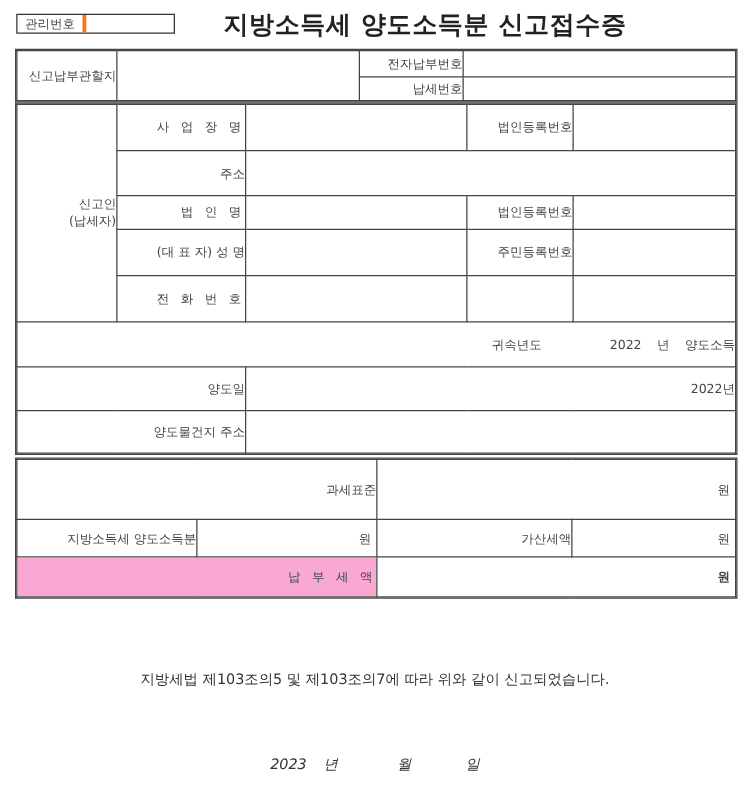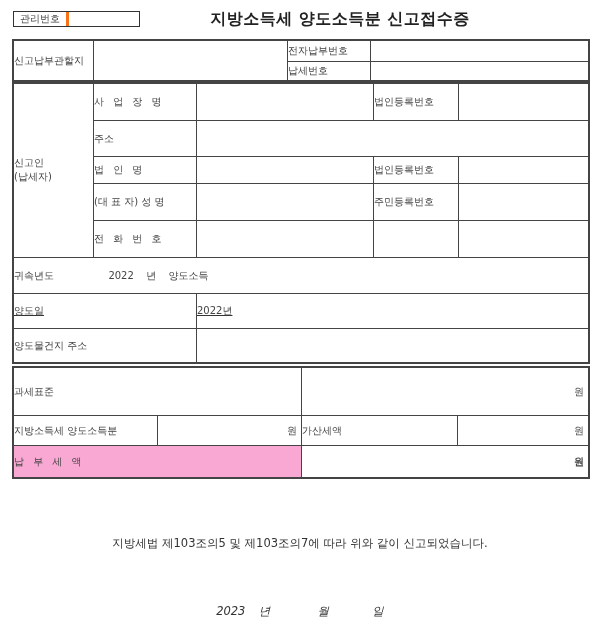--- a/index.html
+++ b/index.html
@@ -13,27 +13,27 @@
     left: 13px; top: 11px; width: 127px; height: 16px;
     border: 1px solid #333; box-sizing: border-box; display: flex;
   }
   .mgmt .lab {
     width: 52px; border-right: 3px solid #f97316; font-size: 10px;
     display: flex; align-items: center; justify-content: center; color: #444;
   }
   .mgmt .val { flex: 1; }
   .title {
     left: 150px; top: 6px; width: 380px; height: 26px;
-    font-size: 16px; font-weight: bold; color: #222;
+    font-size: 20px; font-weight: bold; color: #222;
     display: flex; align-items: center; justify-content: center; letter-spacing: 0.5px;
   }
   table { border-collapse: collapse; position: absolute; table-layout: fixed; }
   td {
     border: 1px solid #444; padding: 0; font-size: 10px; color: #444;
-    text-align: left; vertical-align: middle; overflow: hidden; white-space: nowrap;
+    text-align: right; vertical-align: middle; overflow: hidden; white-space: nowrap;
   }
   .outer { outline: 1px solid #444; }
   .right { text-align: right; padding-right: 4px; }
   .bold { font-weight: bold; }
   .blue { background: #f9a8d4; }
   .spaced2 { letter-spacing: 3px; }
   .footer-text {
     left: 0; top: 536px; width: 600px; text-align: center; font-size: 11.5px; color: #333;
   }
   .date-line {
@@ -117,21 +117,21 @@
     <td colspan="5">
       <span>귀속년도</span>
       <span style="display:inline-block; width:48px;"></span>
       <span>2022</span>
       <span style="display:inline-block; width:6px;"></span>
       <span>년</span>
       <span style="display:inline-block; width:6px;"></span>
       <span>양도소득</span>
     </td>
   </tr>
-  <tr style="height:34px;text-decoration:underline;">
+  <tr style="height:34px;">
     <td colspan="2">양도일</td>
     <td colspan="3">2022년</td>
   </tr>
   <tr style="height:33px;">
     <td colspan="2">양도물건지 주소</td>
     <td colspan="3"></td>
   </tr>
 </tbody>
   </table>
 

